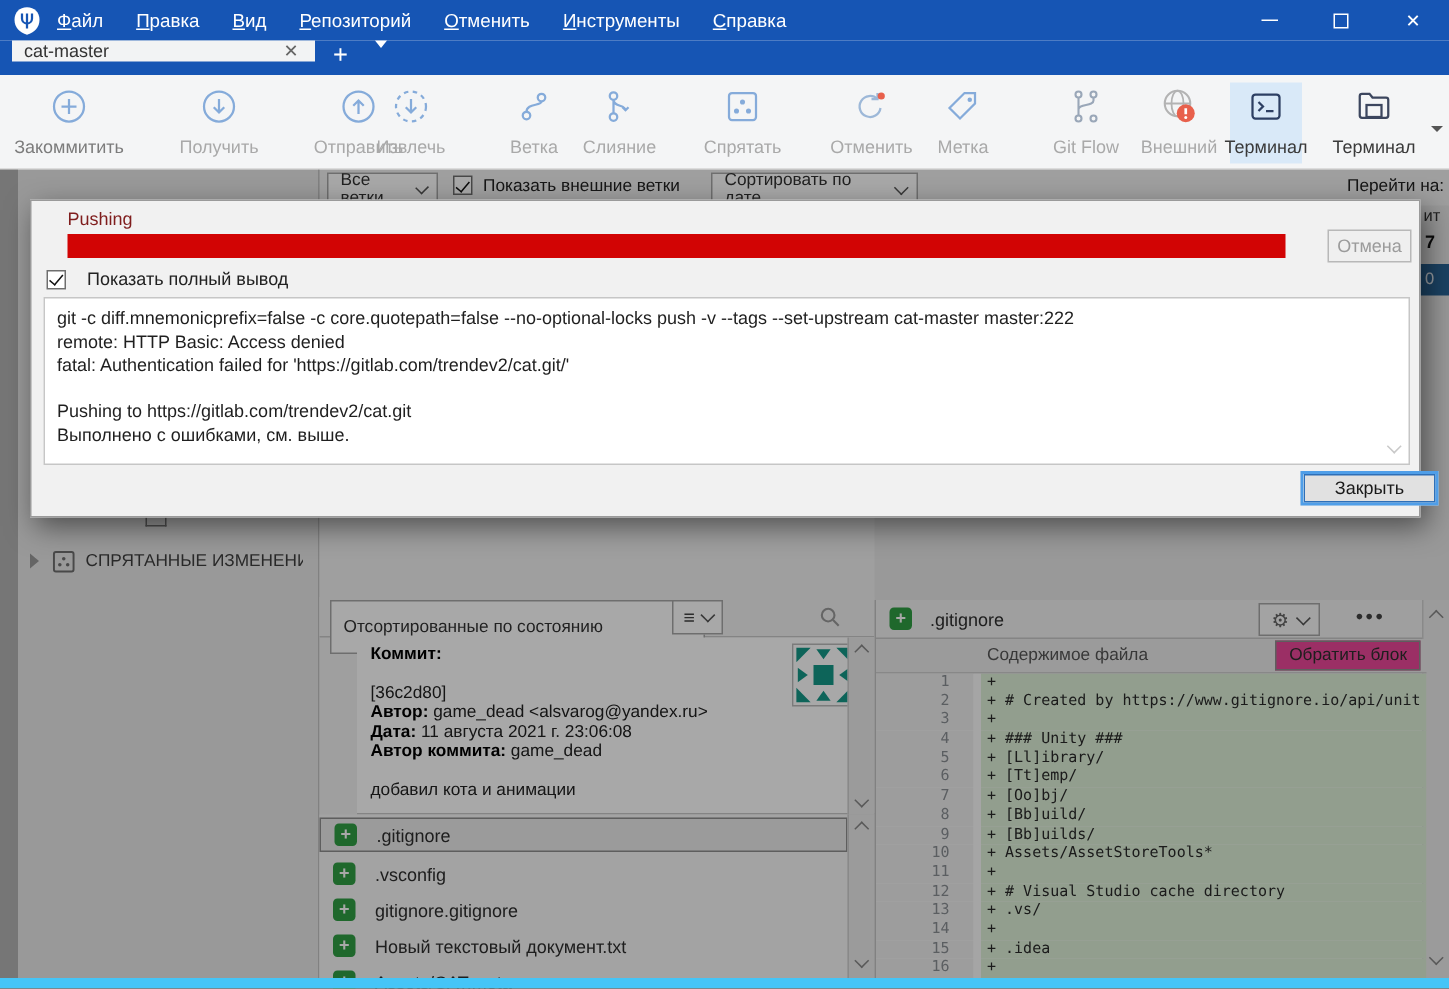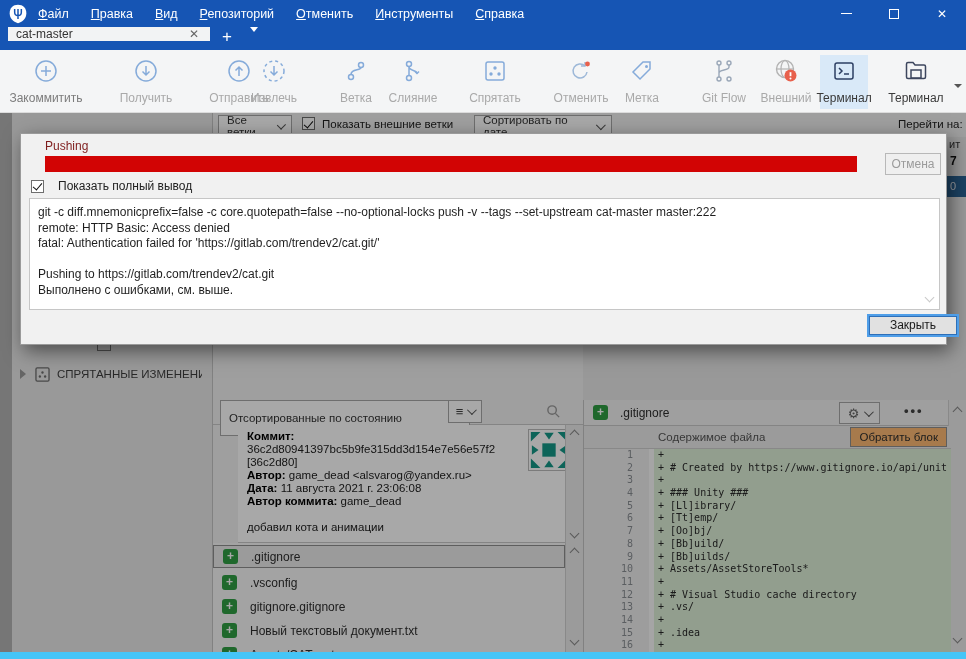--- a/index.html
+++ b/index.html
@@ -89,21 +89,21 @@
   .fname { font-size:12px; color:#2e2e2e; white-space:nowrap; }
 
   
   .fpanel { position:absolute; left:583px; top:287px; width:383px; height:252px; background:#fff; border-left:1px solid #c4c4c4; }
   .fphead { position:absolute; left:0; top:0; width:383px; height:26px; background:#f1f1f1; border-bottom:1px solid #c9c9c9; display:flex; align-items:center; }
   .fpname { font-size:12px; color:#2e2e2e; margin-left:12px; }
   .gearbox { position:absolute; left:255px; top:2px; width:41px; height:22px; border:1px solid #a8a8a8; background:#f7f7f7; display:flex; align-items:center; justify-content:center; gap:5px; color:#666; font-size:13px; }
   .dots { position:absolute; left:320px; top:3px; color:#444; font-size:13px; font-weight:bold; letter-spacing:2px; }
   .fpsub { position:absolute; left:0; top:26px; width:367px; height:23px; background:#ececec; border-bottom:1px solid #cfcfcf; }
   .fpsub-label { position:absolute; left:74px; top:5px; font-size:11.5px; color:#555; }
-  .invertbtn { position:absolute; right:4px; top:1px; height:20px; padding:0 8px; border:1px solid #8f8f8f; background:#fdba74; font-size:11.5px; color:#2e2e2e; line-height:18px;margin-left:36px; }
+  .invertbtn { position:absolute; right:4px; top:1px; height:20px; padding:0 8px; border:1px solid #8f8f8f; background:#ec4899; font-size:11.5px; color:#2e2e2e; line-height:18px;margin-left:36px; }
   .difflines { position:absolute; left:0; top:49px; width:367px; height:203px; overflow:hidden; font-family:"DejaVu Sans Mono", monospace; font-size:10px; }
   .dline { display:flex; height:12.7px; align-items:center; }
   .ln { width:65px; background:#efefef; color:#8a8f94; text-align:right; padding-right:16px; height:100%; line-height:12.7px; flex:0 0 65px; }
   .gap { width:5px; background:#fafafa; height:100%; flex:0 0 5px; }
   .lt { flex:1; background:#def0d8; color:#2a2a2a; height:100%; line-height:12.7px; padding-left:4px; white-space:pre; overflow:hidden; }
 
   
   .dialog { position:absolute; left:20px; top:133px; width:927px; height:212px; background:#f1f1f1; border:1px solid #9a9a9a; box-shadow:4px 6px 18px rgba(0,0,0,0.5); z-index:30; }
   .dlg-title { position:absolute; left:24px; top:5px; font-size:12px; color:#7f1d1d; }
   .progress { position:absolute; left:24px; top:22px; width:812px; height:16px; background:#d20404; }
@@ -320,21 +320,21 @@
           </div>
         <svg class="searchicon" width="15" height="15" viewBox="0 0 16 16">
             <circle cx="6.5" cy="6.5" r="4.5" fill="none" stroke="#9a9a9a" stroke-width="1.5"></circle>
             <path d="M10 10l4 4" stroke="#9a9a9a" stroke-width="1.5"></path>
           </svg>
       </div>
 
       <div class="commitpanel">
         <div class="cmeta">
           <b>Коммит:</b><br>
-          <span>36c2d80941397bc5b9fe315dd3d154e7e56e57f2</span><br>
+          <br>
           <span>[36c2d80]</span><br>
           <span><b>Автор:</b> <span>game_dead &lt;alsvarog@yandex.ru&gt;</span></span><br>
           <span><b>Дата:</b> <span>11 августа 2021 г. 23:06:08</span></span><br>
           <span><b>Автор коммита:</b> <span>game_dead</span></span>
         </div>
         <div class="cmsg">добавил кота и анимации</div>
         <svg class="avatar" viewBox="0 0 42 42">
           <rect width="42" height="42" fill="#ffffff"></rect>
           <rect x="14" y="14" width="14" height="14" fill="#159888"></rect>
           <polygon points="2,2 12,2 2,12" fill="#159888"></polygon>

